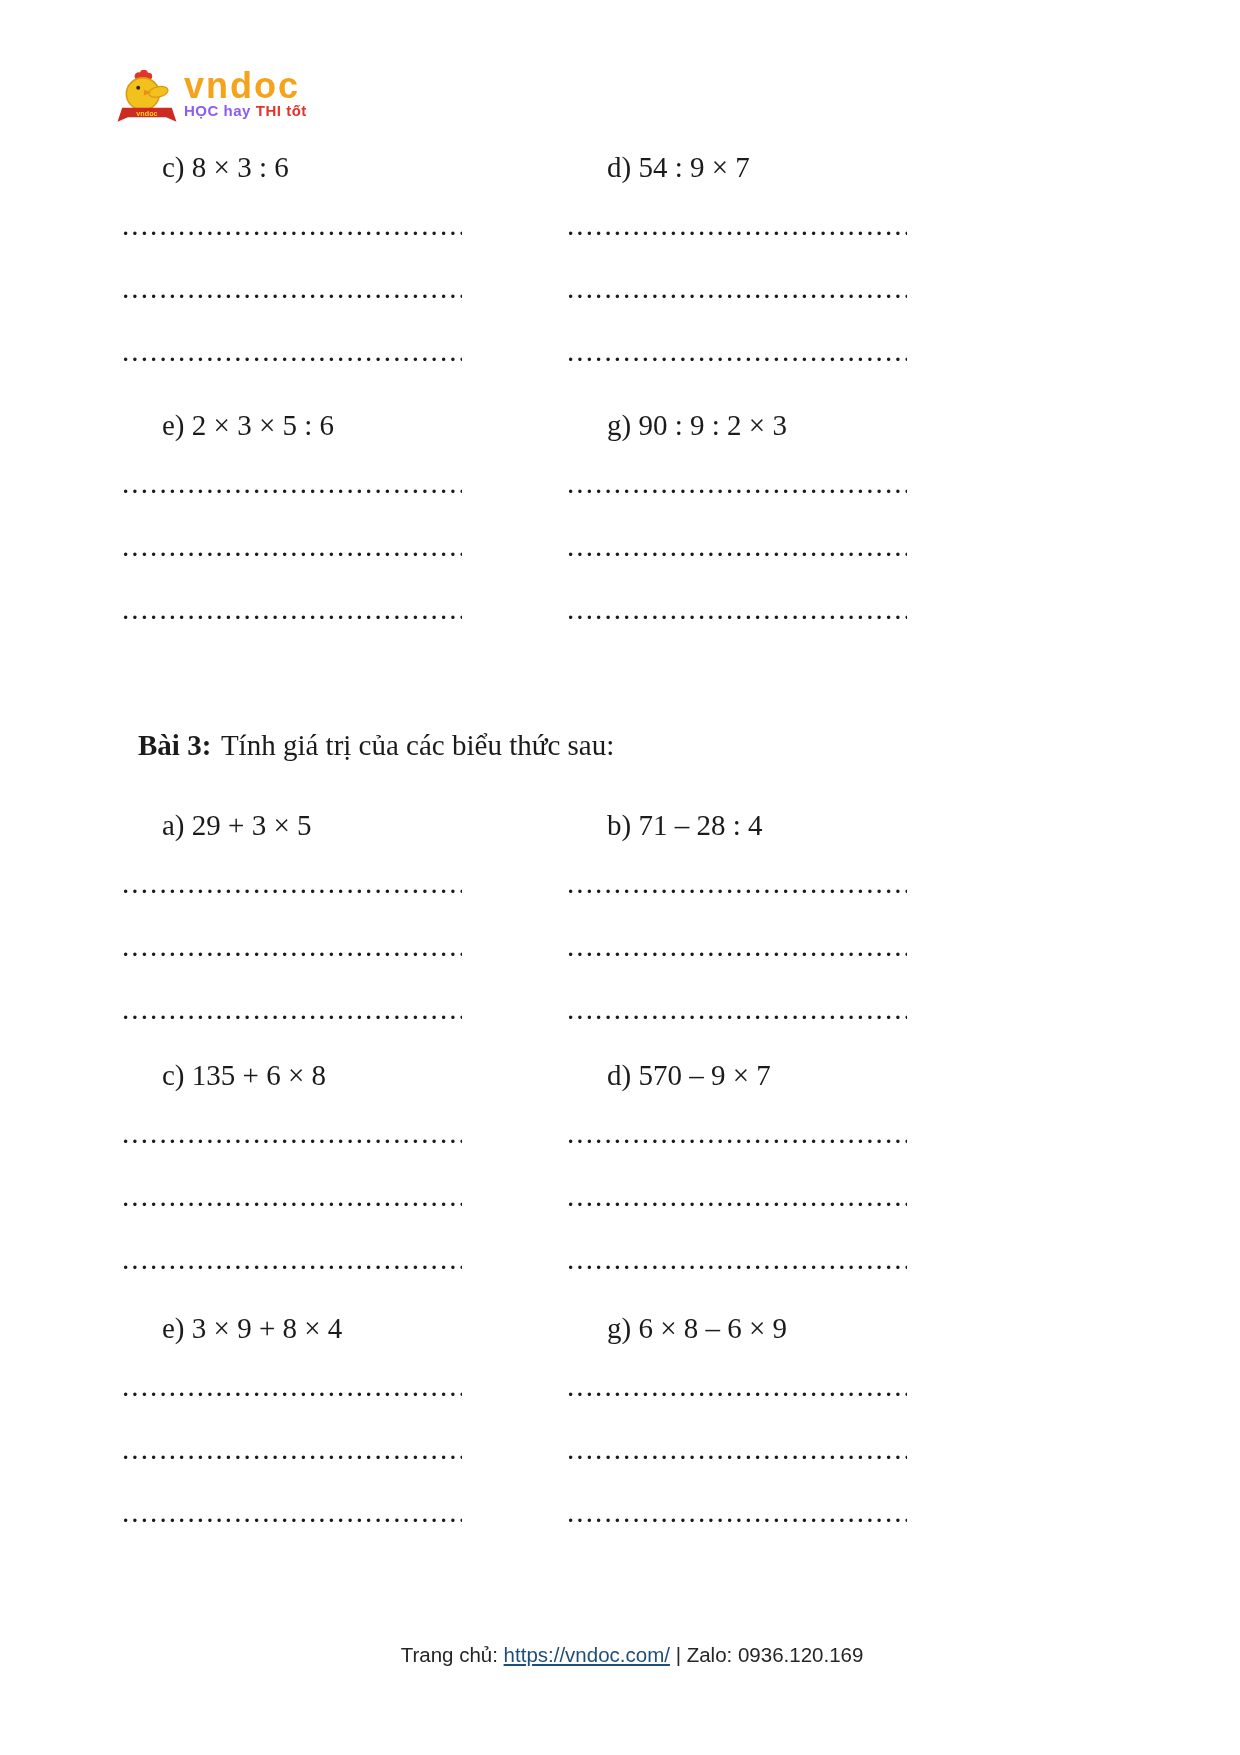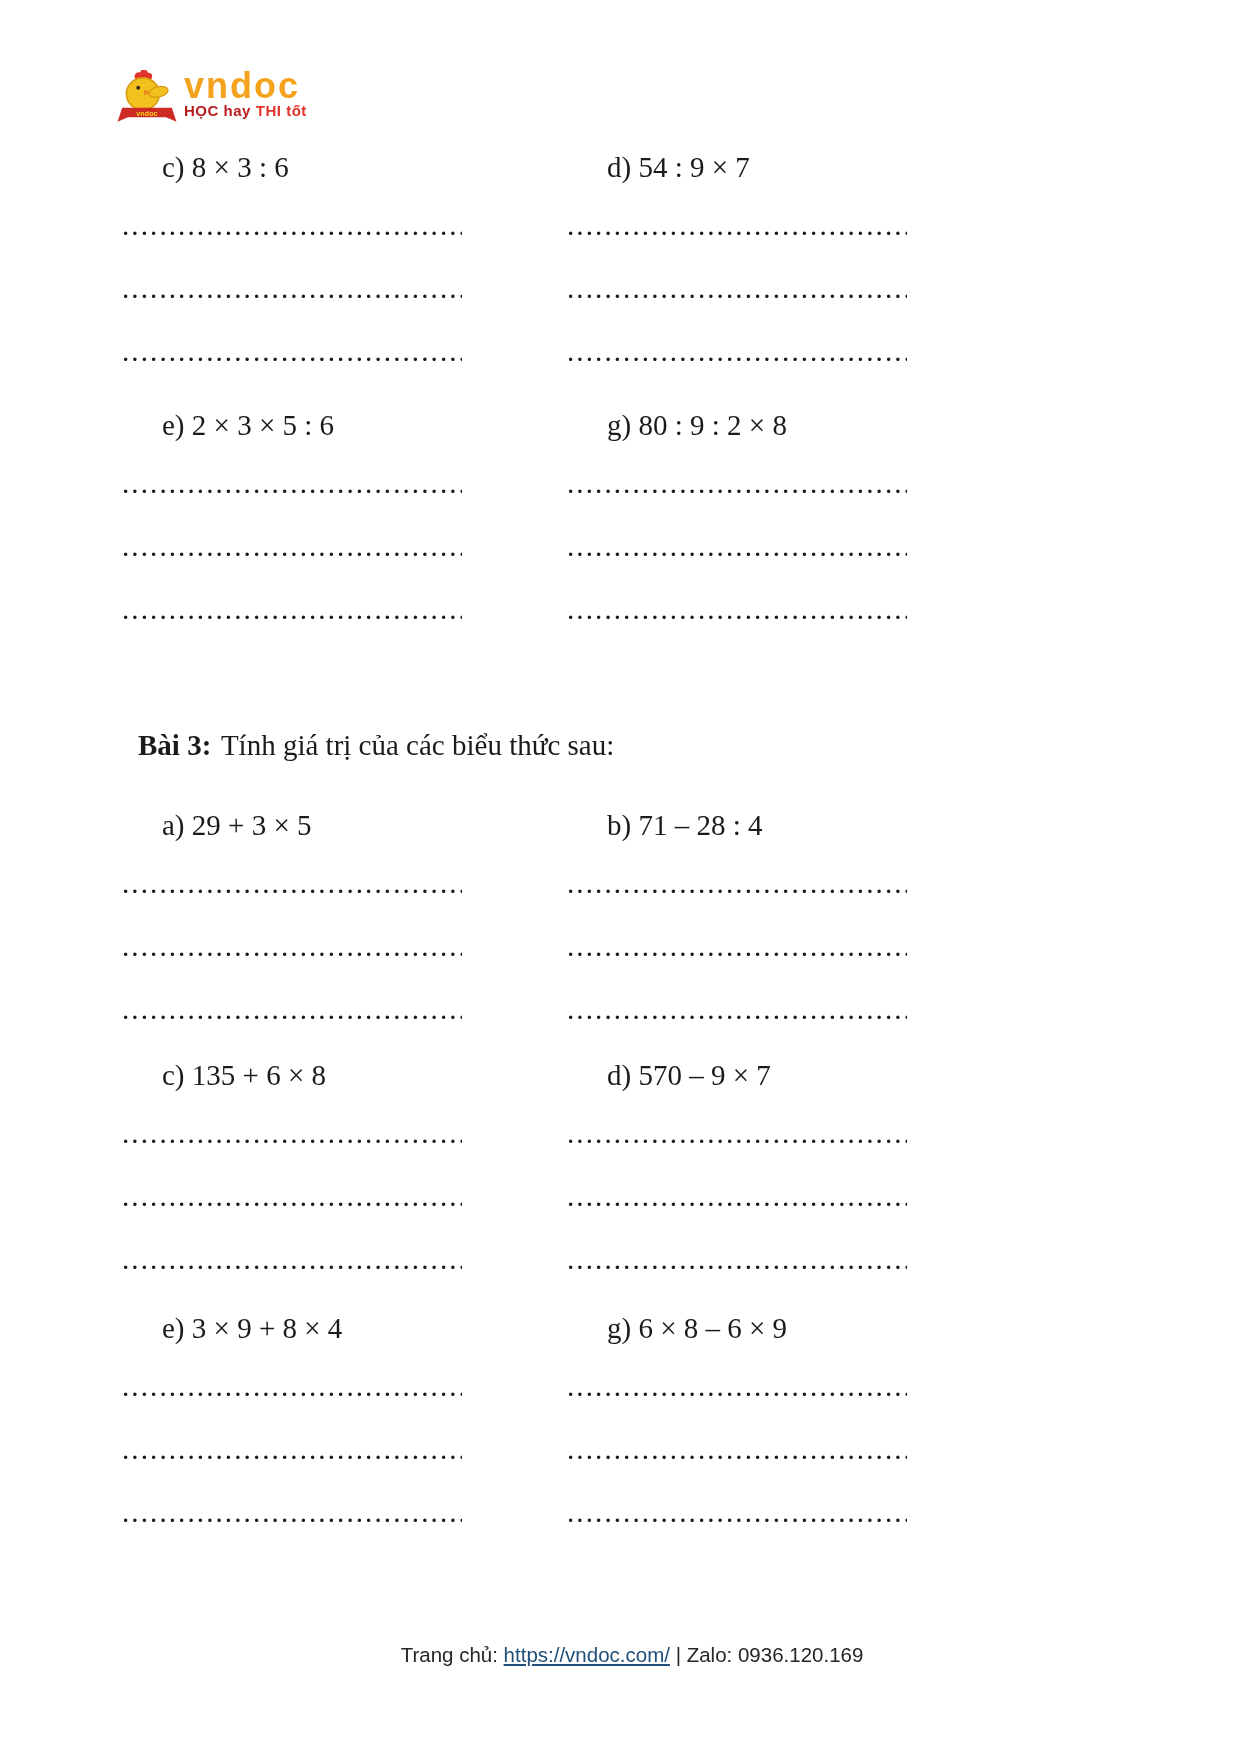--- a/index.html
+++ b/index.html
@@ -13,21 +13,21 @@
   .logo-mascot { width:62px; height:54px; display:block; }
   .logo-textcol { margin-left:6px; display:flex; flex-direction:column; }
   .logo-wordmark {
     font-family:"Liberation Sans", sans-serif; font-weight:bold;
     font-size:36px; line-height:32px; letter-spacing:2px; color:#F5A21D;
   }
   .logo-tagline {
     font-family:"Liberation Sans", sans-serif; font-weight:bold;
     font-size:15px; line-height:18px; letter-spacing:0.5px;
   }
-  .tag-green { color:#b91c1c; }
+  .tag-green { color:#8b5cf6; }
   .tag-red   { color:#E3342B; margin-left:5px;text-align:right; }
 
   
   .block { position:absolute; left:122px; width:1000px; }
   .pair  { display:flex; }
   .col   { width:445px; }
   .expr  { font-size:29px; line-height:34px; white-space:nowrap;margin-left:40px; }
   .dotsrow { margin-top:26px; }
   .dotsrow + .dotsrow { margin-top:33px; }
   .dots {
@@ -96,21 +96,21 @@
         </div>
       <div class="col">
           <span class="dots">..............................................</span>
         </div>
     </div>
   </div>
 
   <div class="block" style="top:408px">
     <div class="pair">
       <div class="col"><span class="expr">e) 2 × 3 × 5 : 6</span></div>
-      <div class="col"><span class="expr">g) 80 : 9 : 2 × 8</span></div>
+      <div class="col"><span class="expr">g) 90 : 9 : 2 × 3</span></div>
     </div>
     <div class="pair dotsrow">
       <div class="col">
           <span class="dots">..............................................</span>
         </div>
       <div class="col">
           <span class="dots">..............................................</span>
         </div>
     </div>
     <div class="pair dotsrow">

